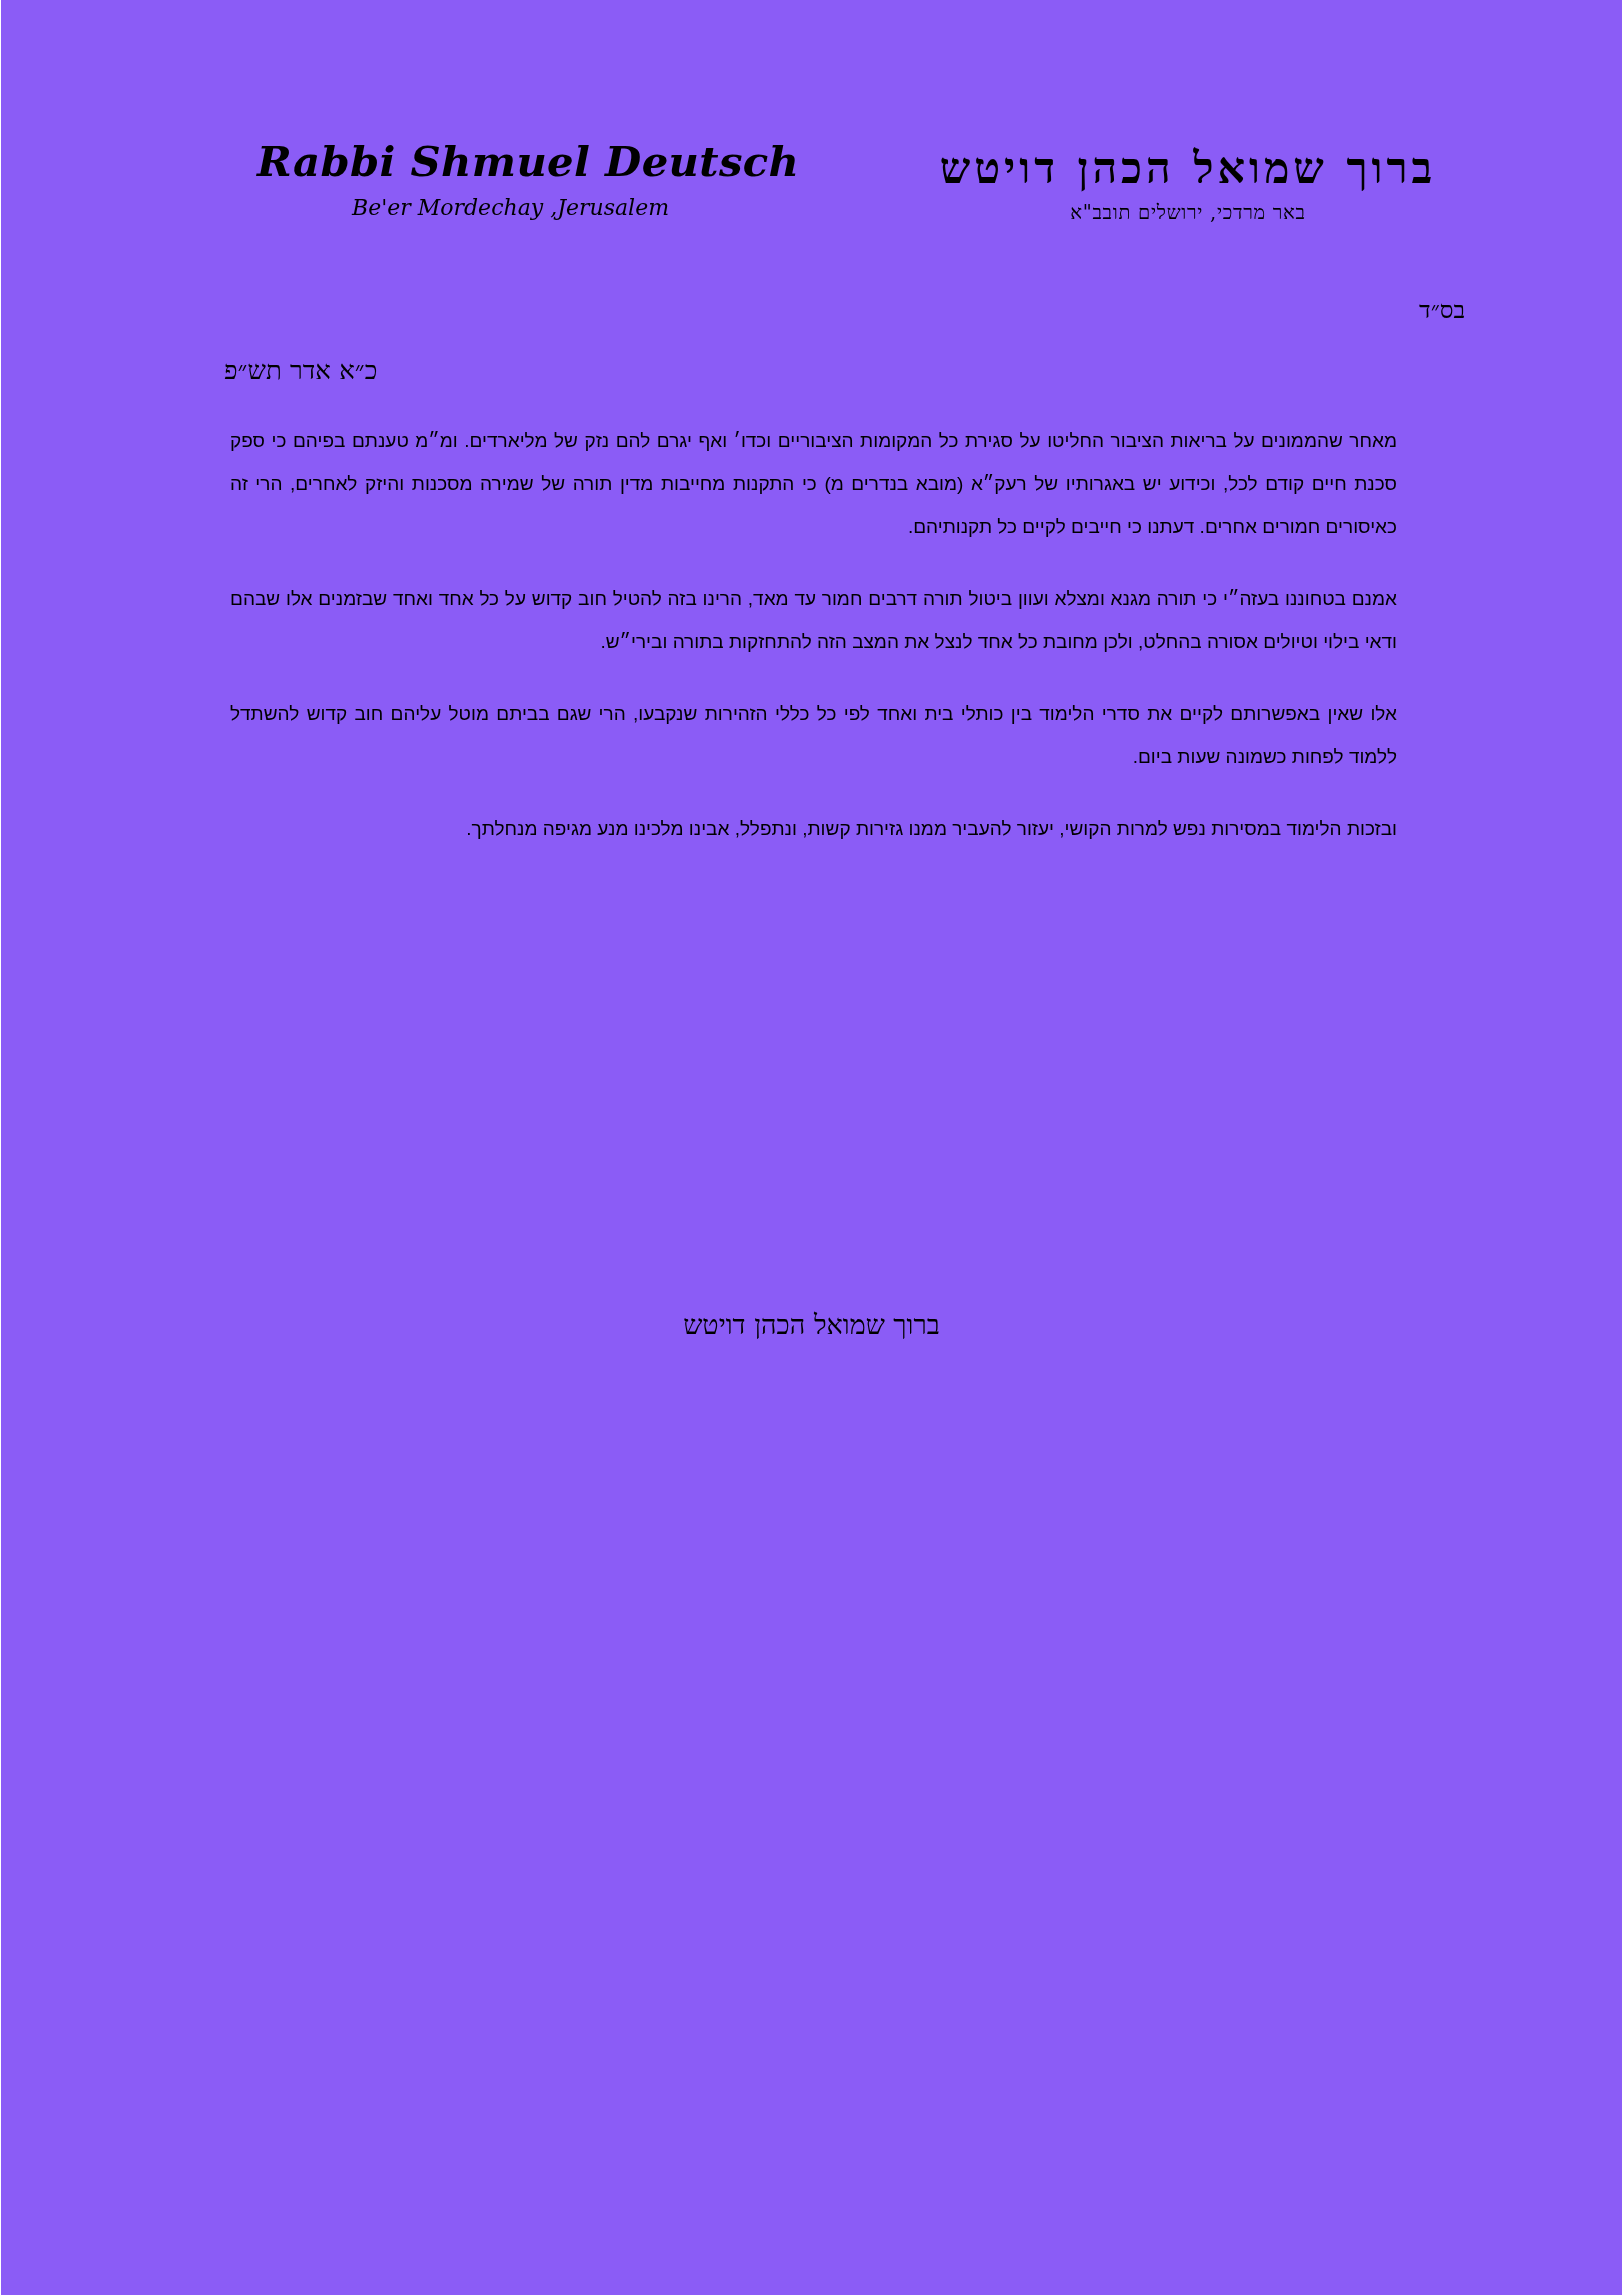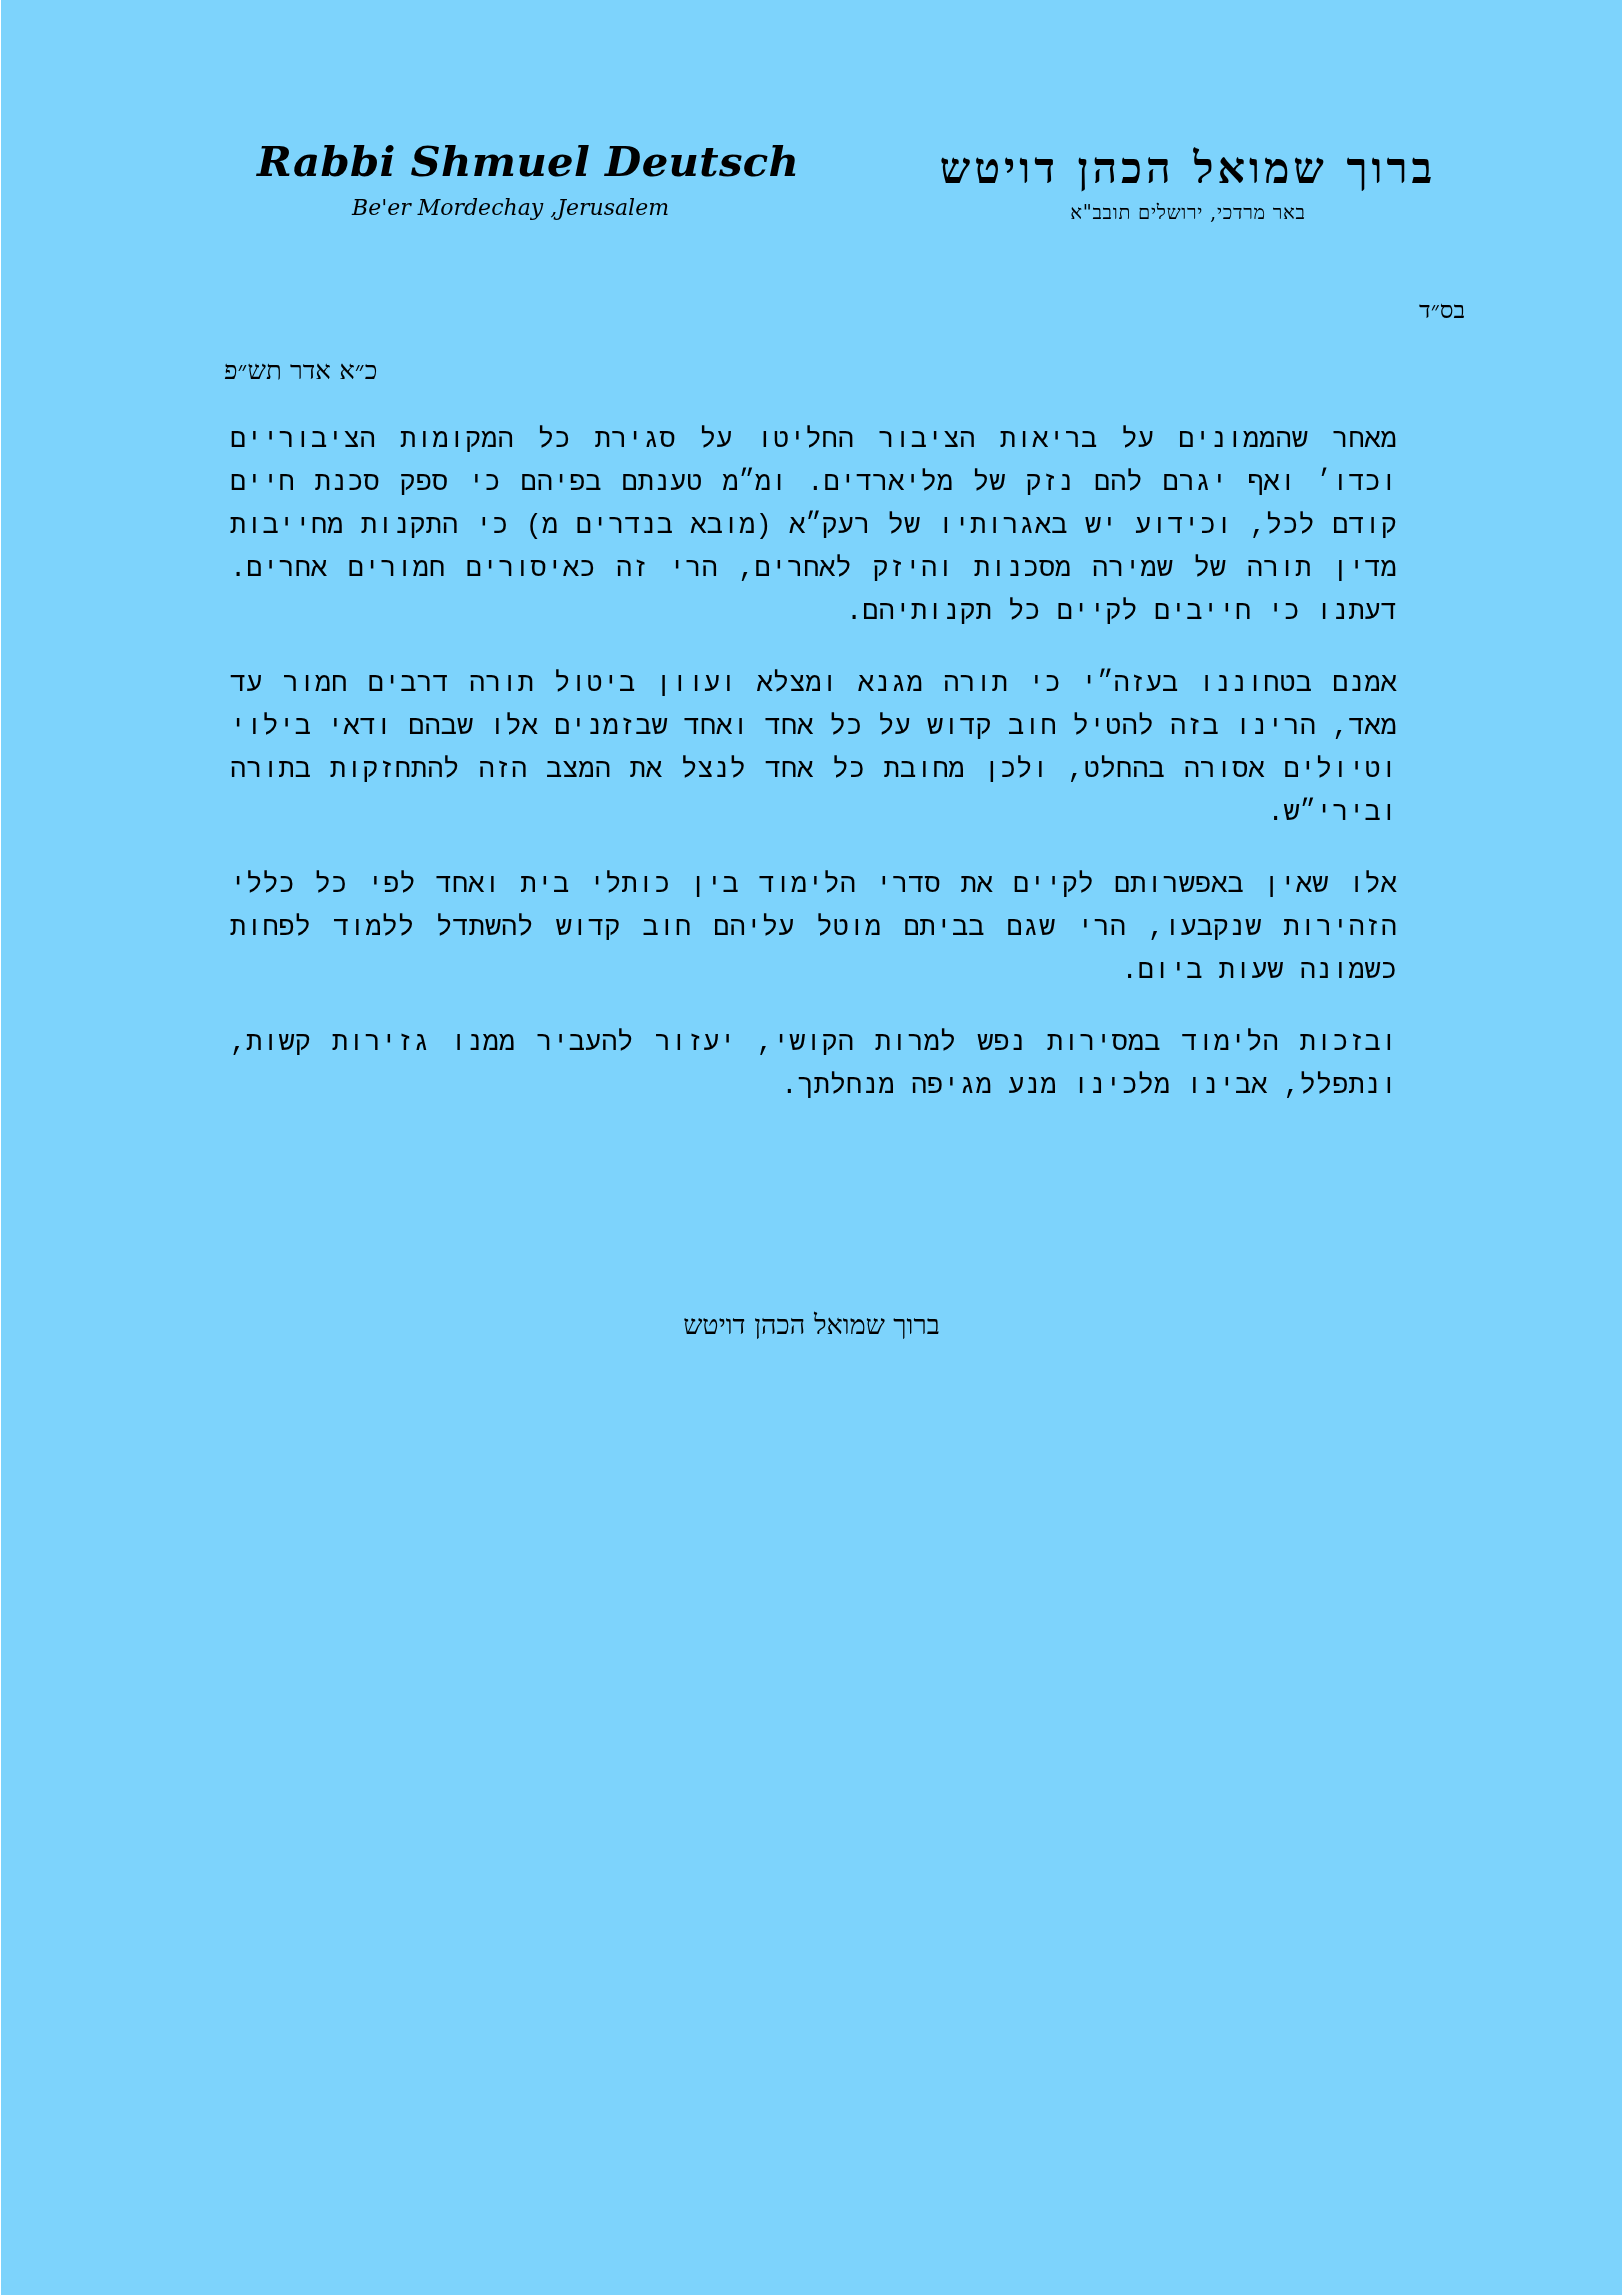--- a/index.html
+++ b/index.html
@@ -13,21 +13,21 @@
     height: 2295px;
     position: relative;
     font-family: "DejaVu Sans", sans-serif;
     color: #000000;
     overflow: hidden;
   }
 
   .page {
     position: absolute;
     inset: 0;
-    background: #7dd3fc;
+    background: #8b5cf6;
   }
 
   
   .letterhead {
     position: absolute;
     top: 141px;
     left: 0;
     right: 0;
     height: 137px;
   }
@@ -102,22 +102,22 @@
   }
 
   
   .body-text {
     position: absolute;
     top: 419px;
     right: 226px;
     left: 230px;
     direction: rtl;
     text-align: justify;
-    font-family: Liberation Mono, monospace;
-    font-size: 27px;
+    font-family: Liberation Sans, sans-serif;
+    font-size: 19px;
     line-height: 43px;
   }
   .body-text p {
     margin: 0 0 29px 0;
     text-align: justify;
     text-align-last: right;
   }
 
   .signature {
     position: absolute;

